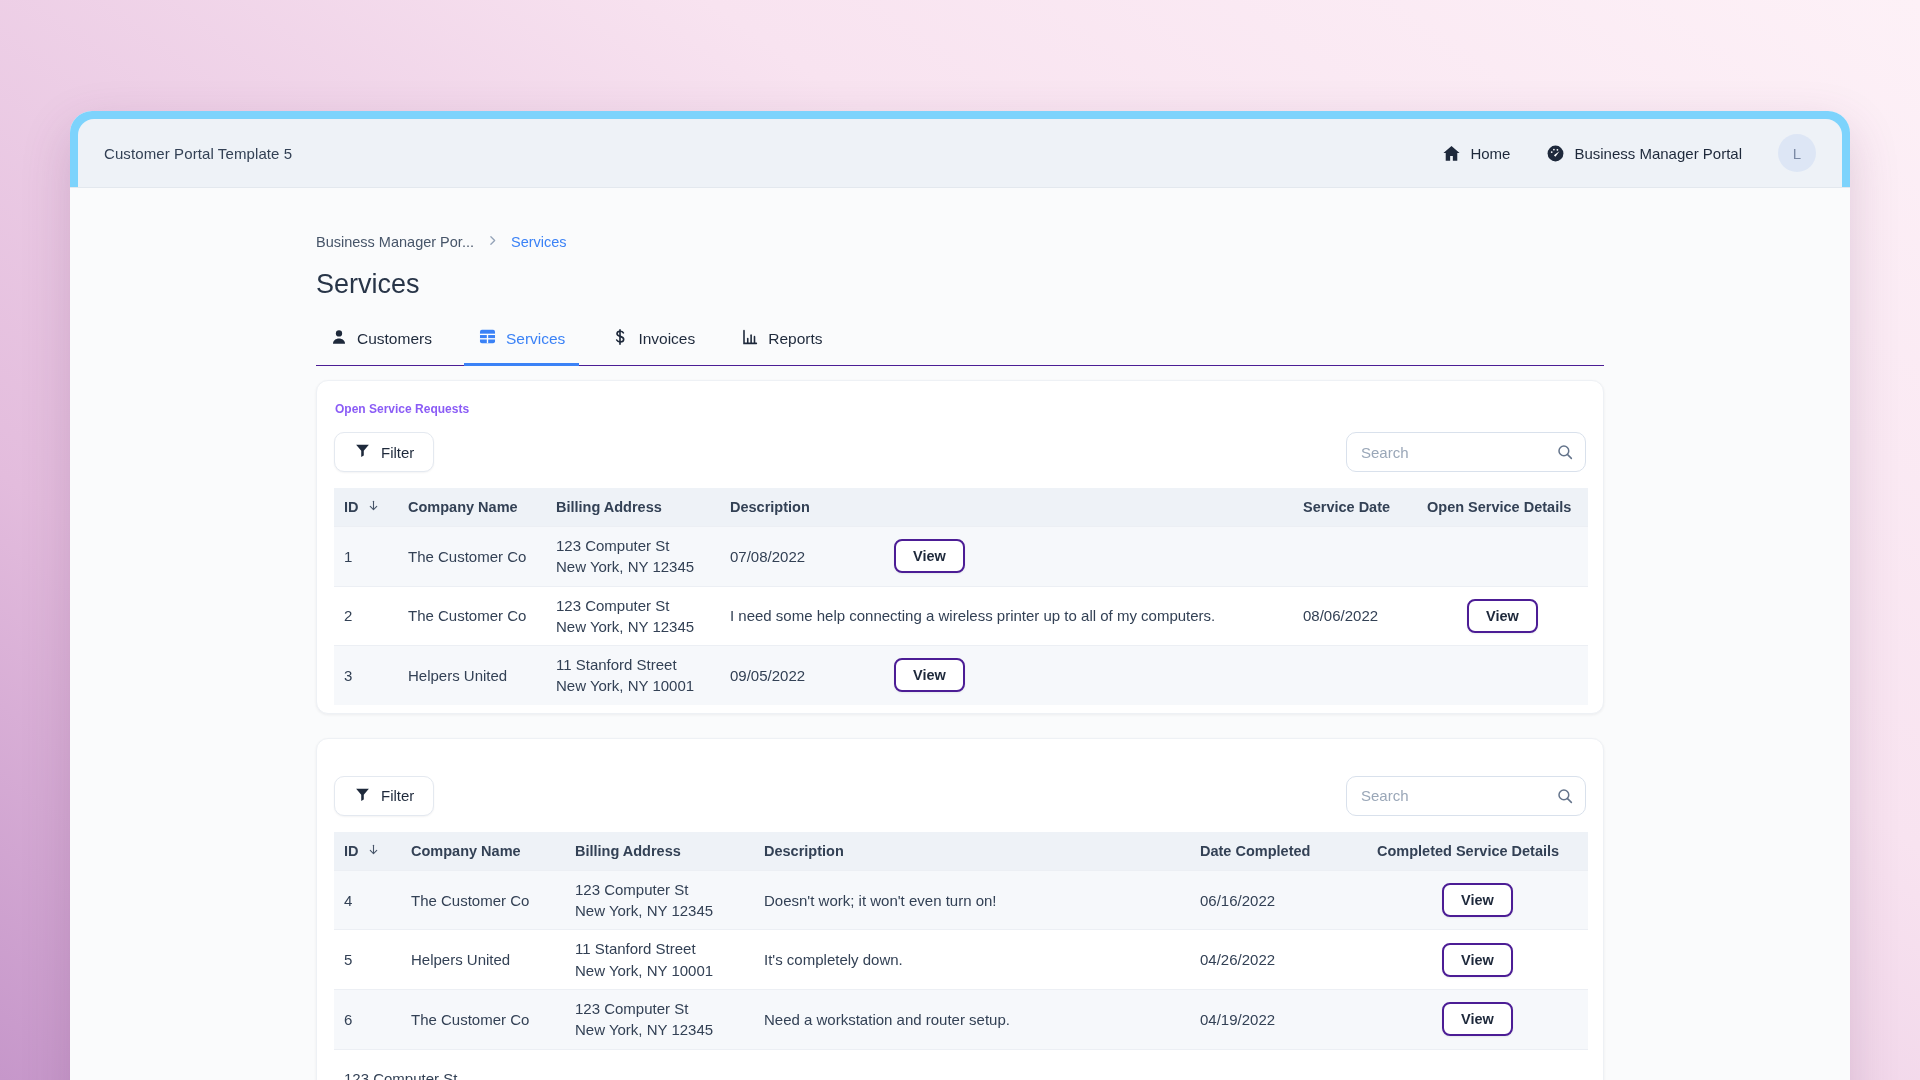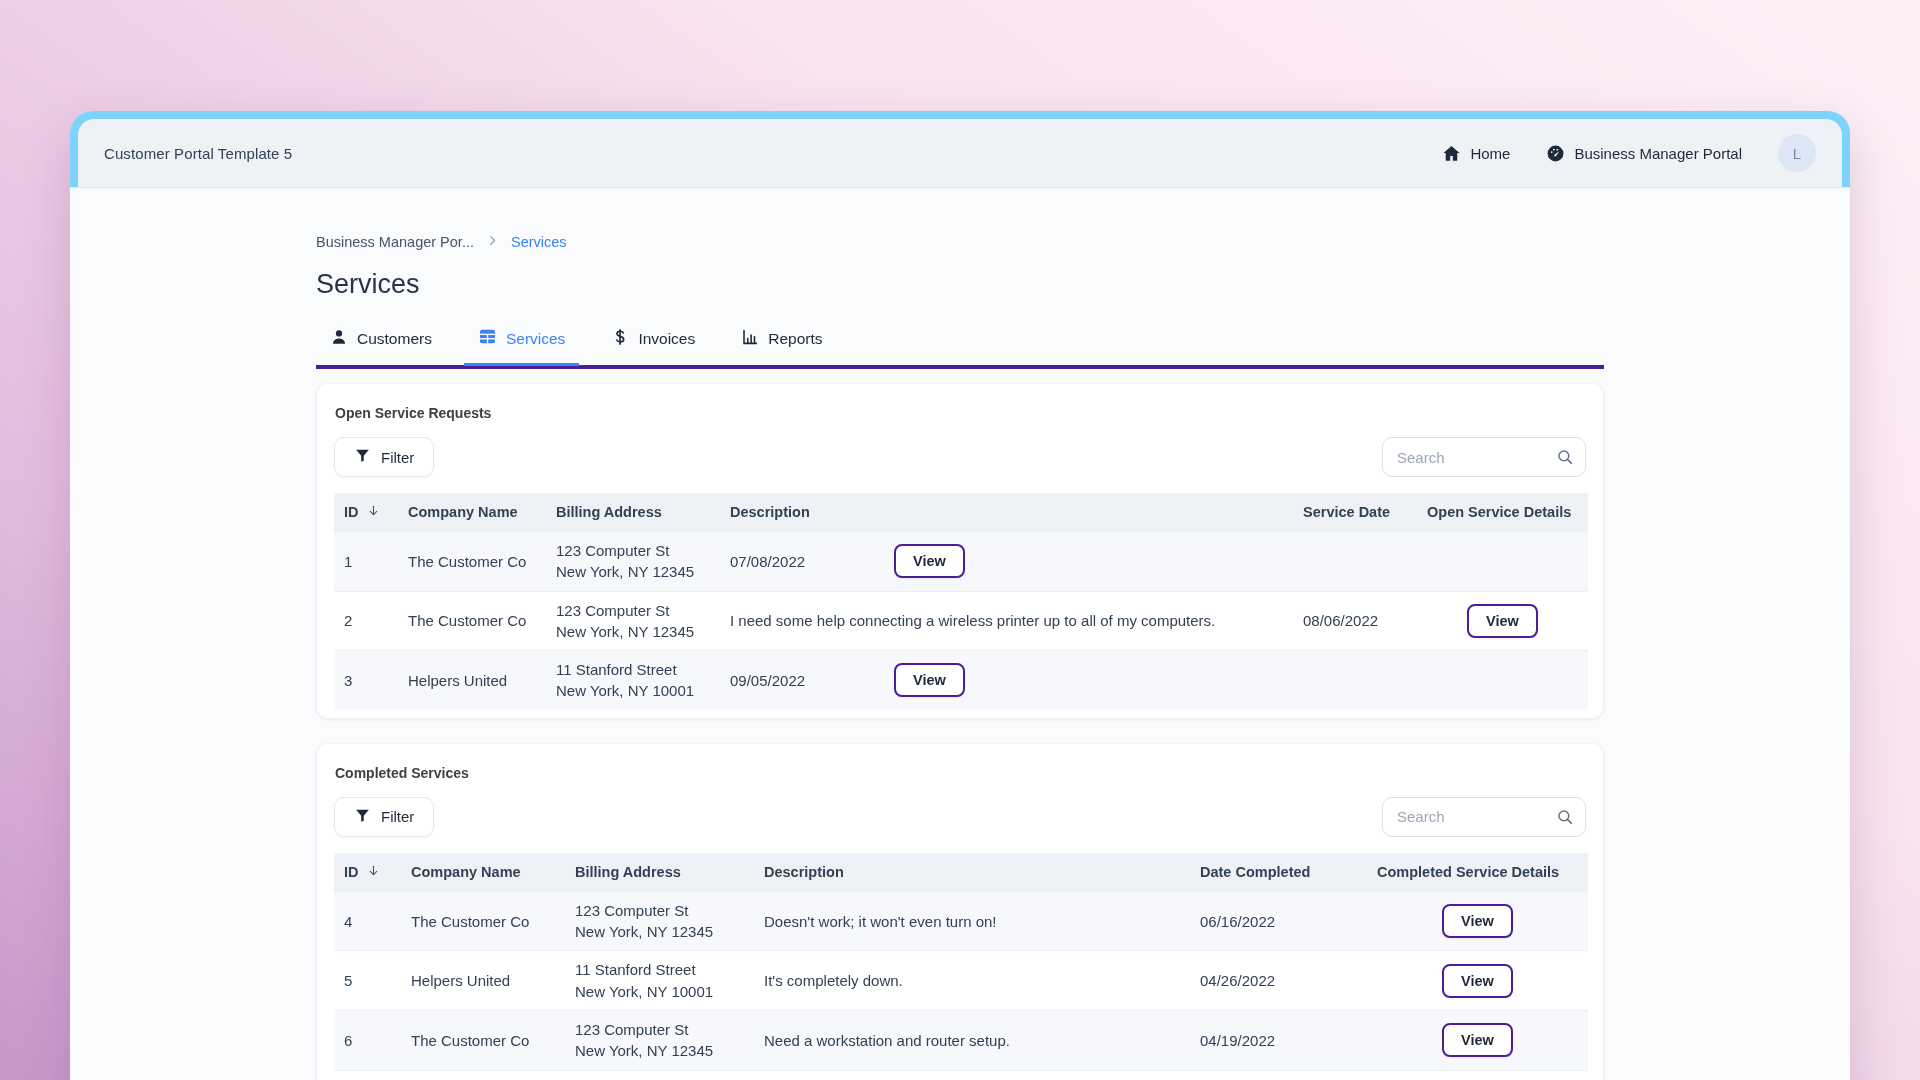--- a/index.html
+++ b/index.html
@@ -33,44 +33,44 @@
   }
   .content { background:#fafbfc; min-height:1140px; }
   .container { width:1288px; margin:0 auto; padding-top:46px; }
 
   .breadcrumb { display:flex; align-items:flex-start; gap:12px; font-size:14.5px; }
   .crumb-parent { color:#475569; cursor:pointer; }
   .crumb-current { color:#3b82f6; cursor:pointer; }
 
   .page-title { margin-top:19px; font-size:27px; font-weight:500; color:#283548; }
 
-  .tabs { margin-top:27px; display:flex; gap:18px; border-bottom:4px solid #4c1d95; }
+  .tabs { margin-top:27px; display:flex; gap:18px; border-bottom:1px solid #4c1d95; }
   .tab {
     display:flex; align-items:center; gap:9px; padding:0 14px 13px 14px;
     font-size:15.5px; font-weight:500; color:#1e293b; cursor:pointer;
     border-bottom:3px solid transparent; margin-bottom:-1px;
   }
   .tab.active { color:#3b82f6; border-bottom-color:#3b82f6; }
 
   .card {
     background:#ffffff; border:1px solid #eef1f5; border-radius:12px;
     box-shadow:0 1px 3px rgba(16,24,40,.06);
     margin-top:14px; padding:21px 17px 8px 17px;
   }
   .card + .card { margin-top:24px; }
-  .card-title { font-size:14px; font-weight:700; color:#404040; padding-left:1px; }
+  .card-title { font-size:12px; font-weight:700; color:#8b5cf6; padding-left:1px; }
   .card-toolbar { display:flex; align-items:center; justify-content:space-between; margin-top:16px; }
   .filter-btn {
     display:flex; align-items:center; gap:10px; background:#ffffff;
     border:1px solid #e4e9f0; border-radius:10px; padding:9px 19px;
     font-size:15px; font-weight:500; color:#1e293b; cursor:pointer;
     box-shadow:0 1px 2px rgba(16,24,40,.05);
   }
   .search-box {
-    position:relative; width:204px;
+    position:relative; width:240px;
   }
   .search-box input {
     width:100%; height:40px; border:1px solid #d9e1ec; border-radius:10px;
     padding:0 38px 0 14px; font-size:15px; color:#334155; outline:none;
     font-family:"Liberation Sans", sans-serif; background:#fff;
   }
   .search-box input::placeholder { color:#9aa7b8; }
   .search-icon { position:absolute; right:12px; top:11px; }
 
   .table { margin-top:16px; width:1254px; }
@@ -267,21 +267,20 @@
             </div>
             <div class="cell t1-dt">09/05/2022</div>
             <div class="cell t1-vw c-center">
                 <button class="view-btn">View</button>
               </div>
           </div>
         </div>
       </div>
 
       <div class="card">
-        <div class="card-title">Completed Services</div>
         <div class="card-toolbar">
           <button class="filter-btn">
             <span>
               <svg width="17" height="17" viewBox="0 0 24 24" fill="#1e293b">
                   <path d="M3 4h18l-7.2 8.2V19l-3.6 2.2v-9z"></path>
                 </svg>
             </span>
             <span>Filter</span>
           </button>
           <div class="search-box">

